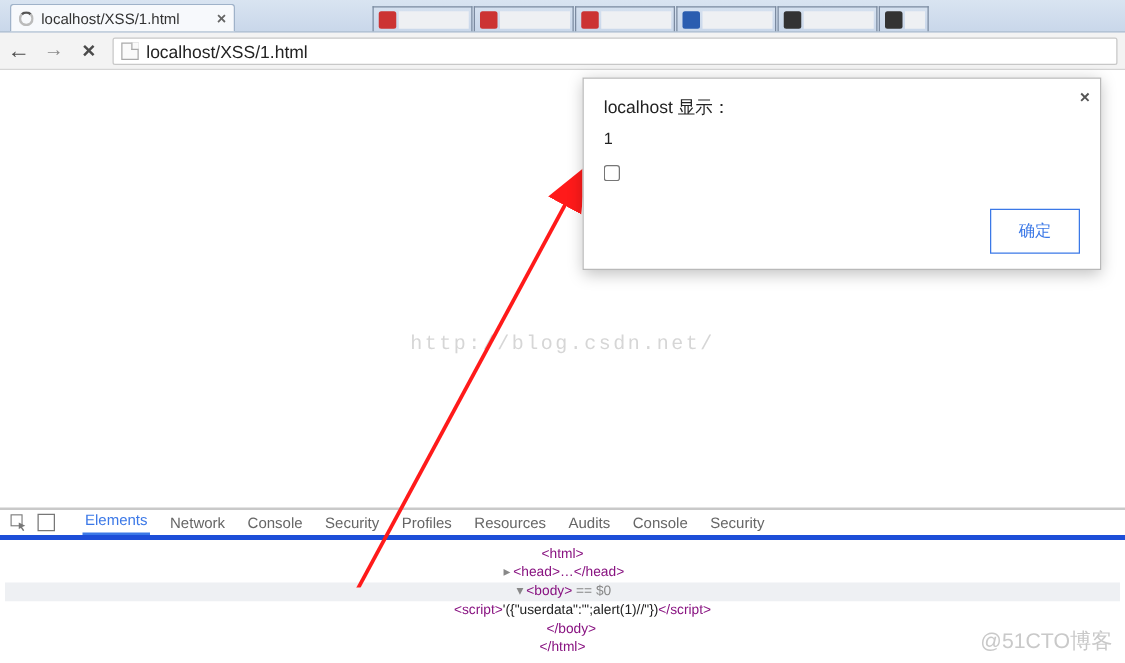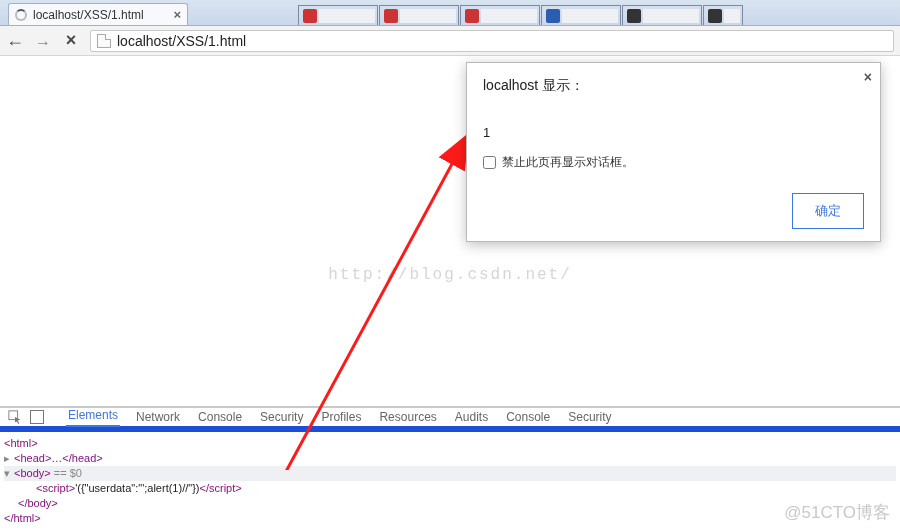--- a/index.html
+++ b/index.html
@@ -25,40 +25,40 @@
   .omnibox-text { font-size: 14px; color: #222; }
 
   
   .content { position: relative; height: 350px; background: #fff; }
   .watermark { position: absolute; left: 50%; top: 210px; transform: translateX(-50%); color: #d6d6d6; font-size: 16px; font-family: "Courier New", monospace; letter-spacing: 2px; }
   .footer-mark { position: absolute; right: 10px; bottom: -110px; color: #c9c9c9; font-size: 17px; }
 
   
   .dialog { position: absolute; left: 466px; top: 6px; width: 415px; background: #fff; border: 1px solid #b9b9b9; box-shadow: 0 3px 12px rgba(0,0,0,0.25); padding: 14px 16px 12px 16px; font-size: 13px; z-index: 10; }
   .dialog-close { position: absolute; right: 8px; top: 6px; font-size: 14px; color: #555; font-weight: bold; cursor: pointer; }
-  .dialog-title { font-size: 14px; color: #222; margin-bottom: 30px; }
+  .dialog-title { font-size: 14px; color: #222; margin-bottom: 8px; }
   .dialog-msg { font-size: 13px; color: #222; margin-bottom: 14px; }
   .dialog-check { display: flex; align-items: center; gap: 6px; font-size: 12px; color: #333; margin-bottom: 22px; }
   .dialog-check input { width: 13px; height: 13px; }
   .dialog-actions { display: flex; justify-content: flex-end; }
   .dialog-ok { width: 72px; height: 36px; border: 1px solid #3b78e7; background: #fff; color: #3b78e7; font-size: 13px; cursor: pointer; }
 
   
   .arrow-svg { position: absolute; left: 0; top: 0; width: 900px; height: 470px; pointer-events: none; z-index: 5; }
 
   
   .devtools { position: absolute; left: 0; bottom: 0; width: 900px; height: 124px; background: #fff; border-top: 2px solid #c9c9c9; font-size: 12px; display: flex; flex-direction: column; }
-  .dt-tabs { height: 24px; border-bottom: 6px solid #1d4ed8; display: flex; align-items: center; padding: 0 8px; gap: 14px; color: #666; font-size: 12px; }
+  .dt-tabs { height: 24px; border-bottom: 4px solid #1d4ed8; display: flex; align-items: center; padding: 0 8px; gap: 14px; color: #666; font-size: 12px; }
   .dt-icons { display: flex; align-items: center; gap: 8px; margin-right: 8px; }
   .dt-ic { width: 14px; height: 14px; border: 1px solid #777; }
   .dt-ic.cursor { border: none; position: relative; }
   .dt-ic.cursor svg { width: 14px; height: 14px; }
   .dt-tab { cursor: pointer; padding: 0 2px; }
   .dt-tab.active { color: #3b78e7; border-bottom: 2px solid #3b78e7; padding-bottom: 3px; }
-  .dt-dom { flex: 1; padding: 4px 4px; font-family: Consolas, "Courier New", monospace; font-size: 11px; line-height: 15px; color: #222; overflow: hidden; }
+  .dt-dom { flex: 1; padding: 4px 4px; font-family: Consolas, "Courier New", monospace; font-size: 11px; line-height: 15px; color: #222; overflow: hidden; text-align: center; }
   .tag-open, .tag-close { color: #881280; }
   .txt-node { color: #222; }
   .twisty { color: #888; display: inline-block; width: 10px; }
   .eqsel { color: #888; }
   .highlight-row { background: #eef0f3; }
   .ind1 { padding-left: 14px; }
   .ind2 { padding-left: 32px; }
 </style>
 </head>
 <body>
@@ -109,21 +109,20 @@
 
 <div class="content">
   <div class="watermark">http://blog.csdn.net/</div>
 
   <div class="dialog">
     <div class="dialog-close">×</div>
     <div class="dialog-title">localhost 显示：</div>
     <div class="dialog-msg">1</div>
     <label class="dialog-check">
       <input type="checkbox" style="">
-      <span>禁止此页再显示对话框。</span>
     </label>
     <div class="dialog-actions">
       <button class="dialog-ok">确定</button>
     </div>
   </div>
 </div>
 
 <svg class="arrow-svg">
   <defs>
     <marker id="ah" markerWidth="12" markerHeight="12" refX="10" refY="5" orient="auto">

